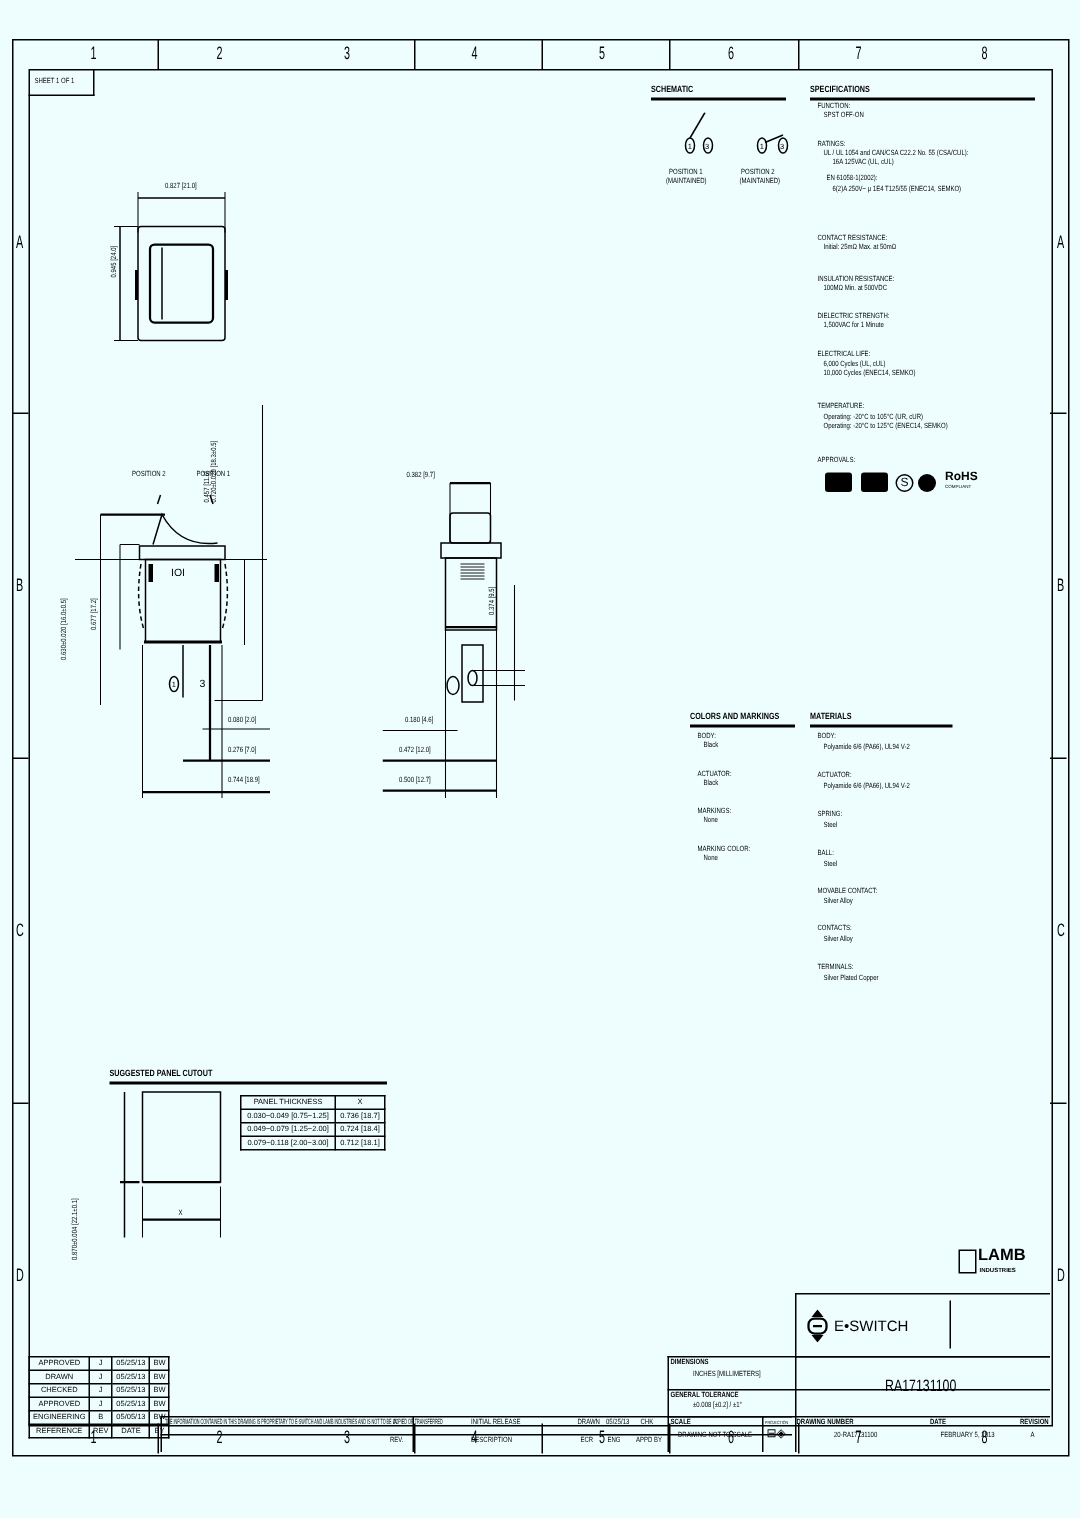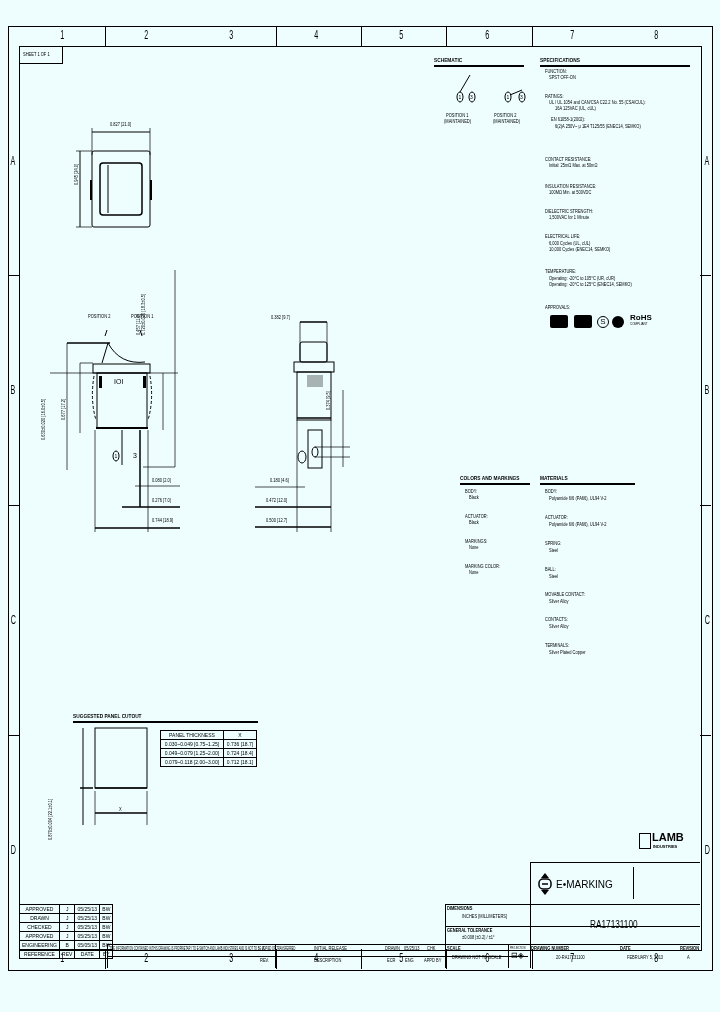--- a/index.html
+++ b/index.html
@@ -359,21 +359,21 @@
 <div class="t" style="left:510px;top:945px;font-size:3px;">PROJECTION</div>
 <div class="abs" style="left:511px;top:952px;font-size:8px;line-height:8px;">⊟◈</div>
 
 <div class="abs" style="left:538px;top:870px;width:90px;height:28px;display:flex;align-items:center;">
   <svg width="14" height="22">
       <polygon points="7,0 11,5 3,5" fill="#000"></polygon>
       <polygon points="7,22 11,17 3,17" fill="#000"></polygon>
       <rect x="1" y="6" width="12" height="10" rx="4" fill="none" stroke="#000" stroke-width="1.5"></rect>
       <line x1="4" y1="11" x2="10" y2="11" stroke="#000" stroke-width="1.5"></line>
     </svg>
-  <span style="font-size:10px;margin-left:4px;">E•MARKING</span>
+  <span style="font-size:10px;margin-left:4px;">E•SWITCH</span>
 </div>
 <div class="line" style="left:633px;top:867px;width:1px;height:32px;"></div>
 <div class="abs" style="left:639px;top:831px;width:50px;height:24px;">
   <div class="abs" style="left:0;top:2px;width:10px;height:14px;border:1.5px solid #000;"></div>
   <div class="abs" style="left:13px;top:0;font-size:11px;font-weight:bold;">LAMB</div>
   <div class="abs" style="left:14px;top:13px;font-size:4px;font-weight:bold;">INDUSTRIES</div>
 </div>
 <div class="abs" style="left:590px;top:918px;font-size:11px;transform:scaleX(0.75);transform-origin:left top;">RA17131100</div>
 
 <div class="t" style="left:531px;top:945px;font-weight:bold;">DRAWING NUMBER</div>

